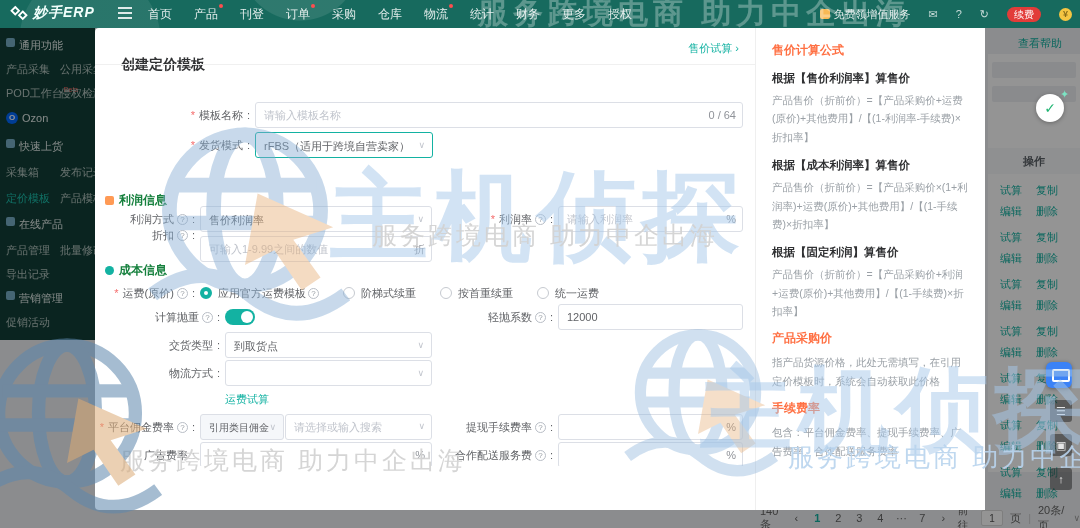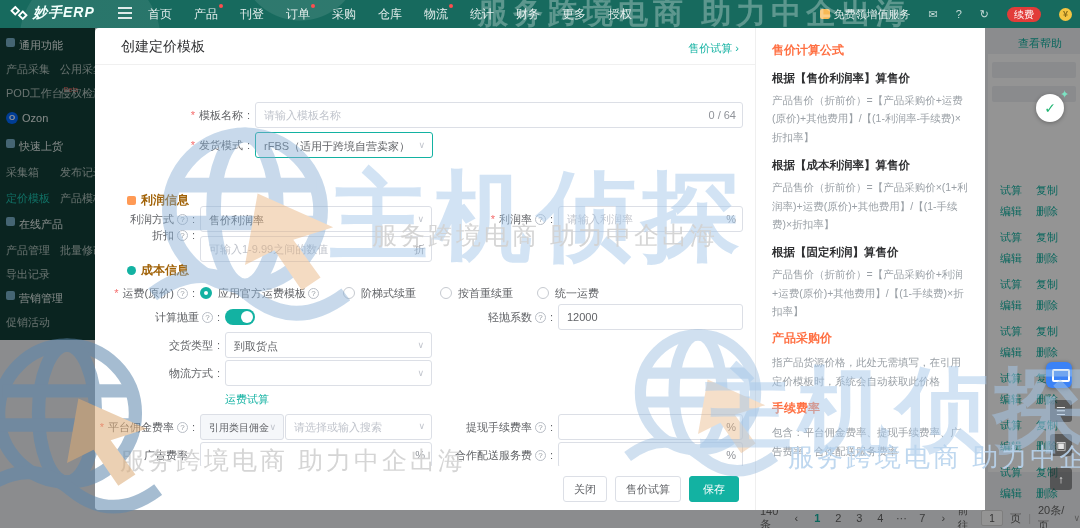--- a/index.html
+++ b/index.html
@@ -44,42 +44,42 @@
   .pager{position:absolute;left:760px;top:503px;width:320px;display:flex;align-items:center;gap:7px;font-size:11px;color:#666;z-index:2;}
   .pg{min-width:14px;text-align:center;cursor:pointer;}
   .pg.cur{color:#13b2a2;font-weight:bold;}
   .pg-input{width:22px;height:16px;border:1px solid #d9d9d9;border-radius:2px;background:#fff;text-align:center;font-size:10px;color:#555;}
 
   
   .mask{position:absolute;left:0;top:28px;width:1080px;height:500px;background:rgba(0,0,0,.42);z-index:10;}
 
   
   .modal{position:absolute;left:95px;top:28px;width:660px;height:482px;background:#fff;border-radius:4px 0 0 4px;z-index:20;overflow:hidden;}
-  .m-title{position:absolute;left:26px;top:10px;font-size:14px;font-weight:normal;color:#303133;}
+  .m-title{position:absolute;left:26px;top:28px;font-size:14px;font-weight:bold;color:#303133;}
   .m-trial{position:absolute;right:16px;top:13px;font-size:11px;color:#13b2a2;cursor:pointer;}
   .m-head-line{position:absolute;left:0;top:36px;width:660px;border-top:1px solid #f0f0f0;}
   .m-body{position:absolute;left:0;top:36px;width:660px;height:402px;overflow:hidden;}
   .lbl{position:absolute;display:flex;justify-content:flex-end;align-items:center;gap:3px;font-size:11px;color:#606266;height:26px;}
   .lbl::after{content:":";margin-left:1px;}
   .req::before{content:"*";color:#f56c6c;margin-right:1px;}
   .qi{display:inline-block;width:11px;height:11px;border-radius:50%;border:1px solid #b9bec6;color:#9aa0a6;font-size:8px;line-height:10px;text-align:center;}
   .qi::after{content:"?";}
   .ipt{position:absolute;height:26px;border:1px solid #dcdfe6;border-radius:3px;background:#fff;font-size:11px;color:#606266;padding:0 8px;width:100%;}
   .ipt::placeholder{color:#c0c4cc;}
   .box{position:absolute;}
   .sfx{position:absolute;right:7px;top:0;height:26px;line-height:26px;font-size:11px;color:#909399;}
   .chev{position:absolute;right:7px;top:0;height:26px;line-height:25px;font-size:9px;color:#c0c4cc;}
   .selv{position:absolute;left:8px;top:0;height:26px;line-height:26px;font-size:11px;color:#606266;white-space:nowrap;overflow:hidden;max-width:85%;}
   .sel{border:1px solid #dcdfe6;border-radius:3px;background:#fff;height:26px;}
   .sel.focus{border-color:#13b2a2;}
   .pbar{position:absolute;left:24px;top:100px;width:626px;height:22px;background:#f6f7fa;border-radius:2px;}
   .pbar-t{position:absolute;left:0;width:100%;text-align:center;font-size:11px;color:#303133;line-height:22px;font-weight:bold;}
   .pbar-r{position:absolute;right:8px;top:0;display:flex;gap:14px;line-height:22px;font-size:11px;}
   .blue-l{color:#3d7ff7;cursor:pointer;}
-  .sec{position:absolute;left:32px;display:flex;align-items:center;gap:5px;font-size:12px;font-weight:bold;color:#a16207;}
+  .sec{position:absolute;left:10px;display:flex;align-items:center;gap:5px;font-size:12px;font-weight:bold;color:#15803d;}
   .sec-ico{width:9px;height:9px;border-radius:2px;display:inline-block;}
   .radio{display:inline-block;width:12px;height:12px;border-radius:50%;border:1px solid #c6cad0;background:#fff;vertical-align:-2px;margin-right:4px;}
   .radio.on{border:4px solid #13b2a2;}
   .ritem{font-size:11px;color:#606266;display:flex;align-items:center;gap:2px;white-space:nowrap;}
   .toggle{position:absolute;width:30px;height:16px;border-radius:9px;background:#13b2a2;}
   .toggle::after{content:"";position:absolute;right:2px;top:2px;width:12px;height:12px;border-radius:50%;background:#fff;}
   .link{font-size:11px;color:#13b2a2;cursor:pointer;}
   .m-foot{position:absolute;left:0;top:438px;width:660px;height:44px;background:#fff;z-index:3;}
   .btn{position:absolute;top:10px;height:26px;border-radius:3px;font-size:11px;line-height:24px;text-align:center;cursor:pointer;border:1px solid #dcdfe6;color:#606266;background:#fff;}
   .btn.primary{background:#13b2a2;border-color:#13b2a2;color:#fff;}
@@ -177,20 +177,21 @@
         <span class="sb-ico"></span>
         <span>营销管理</span>
       </div>
     <div class="sb" style="top:287px">促销活动</div>
   </div>
 
   <div class="bgcard"></div>
   <div class="help-link">查看帮助</div>
   <div class="fbar" style="left:992px;top:62px;width:84px;height:16px;z-index:2"></div>
   <div class="fbar" style="left:992px;top:86px;width:84px;height:16px;z-index:2"></div>
+  <div class="thead">操作</div>
   <div id="op-rows">
       <span class="op" style="left: 1000px; top: 183px;">试算</span>
       <span class="op" style="left: 1036px; top: 183px;">复制</span>
       <span class="op" style="left: 1000px; top: 204px;">编辑</span>
       <span class="op" style="left: 1036px; top: 204px;">删除</span>
       <span class="op" style="left: 1000px; top: 230px;">试算</span>
       <span class="op" style="left: 1036px; top: 230px;">复制</span>
       <span class="op" style="left: 1000px; top: 251px;">编辑</span>
       <span class="op" style="left: 1036px; top: 251px;">删除</span>
       <span class="op" style="left: 1000px; top: 277px;">试算</span>
@@ -382,25 +383,20 @@
           <span>合作配送服务费</span>
           <span class="qi"></span>
         </div>
       <div class="box" style="left:463px;top:378px;width:185px;height:26px">
         <input class="ipt" style="">
         <span class="sfx">%</span>
       </div>
 
     </div>
 
-    <div class="m-foot">
-      <div class="btn" style="right:148px;width:44px">关闭</div>
-      <div class="btn" style="right:74px;width:66px">售价试算</div>
-      <div class="btn primary" style="right:16px;width:50px">保存</div>
-    </div>
   </div>
 
   <div class="hpanel">
     <div class="h-org" style="margin-top:0">售价计算公式</div>
     <div class="h-sub">根据【售价利润率】算售价</div>
     <p class="h-p" style="white-space:normal">产品售价（折前价）=【产品采购价+运费(原价)+其他费用】/【(1-利润率-手续费)×折扣率】</p>
     <div class="h-sub">根据【成本利润率】算售价</div>
     <p class="h-p" style="white-space:normal">产品售价（折前价）=【产品采购价×(1+利润率)+运费(原价)+其他费用】/【(1-手续费)×折扣率】</p>
     <div class="h-sub">根据【固定利润】算售价</div>
     <p class="h-p" style="white-space:normal">产品售价（折前价）=【产品采购价+利润+运费(原价)+其他费用】/【(1-手续费)×折扣率】</p>

